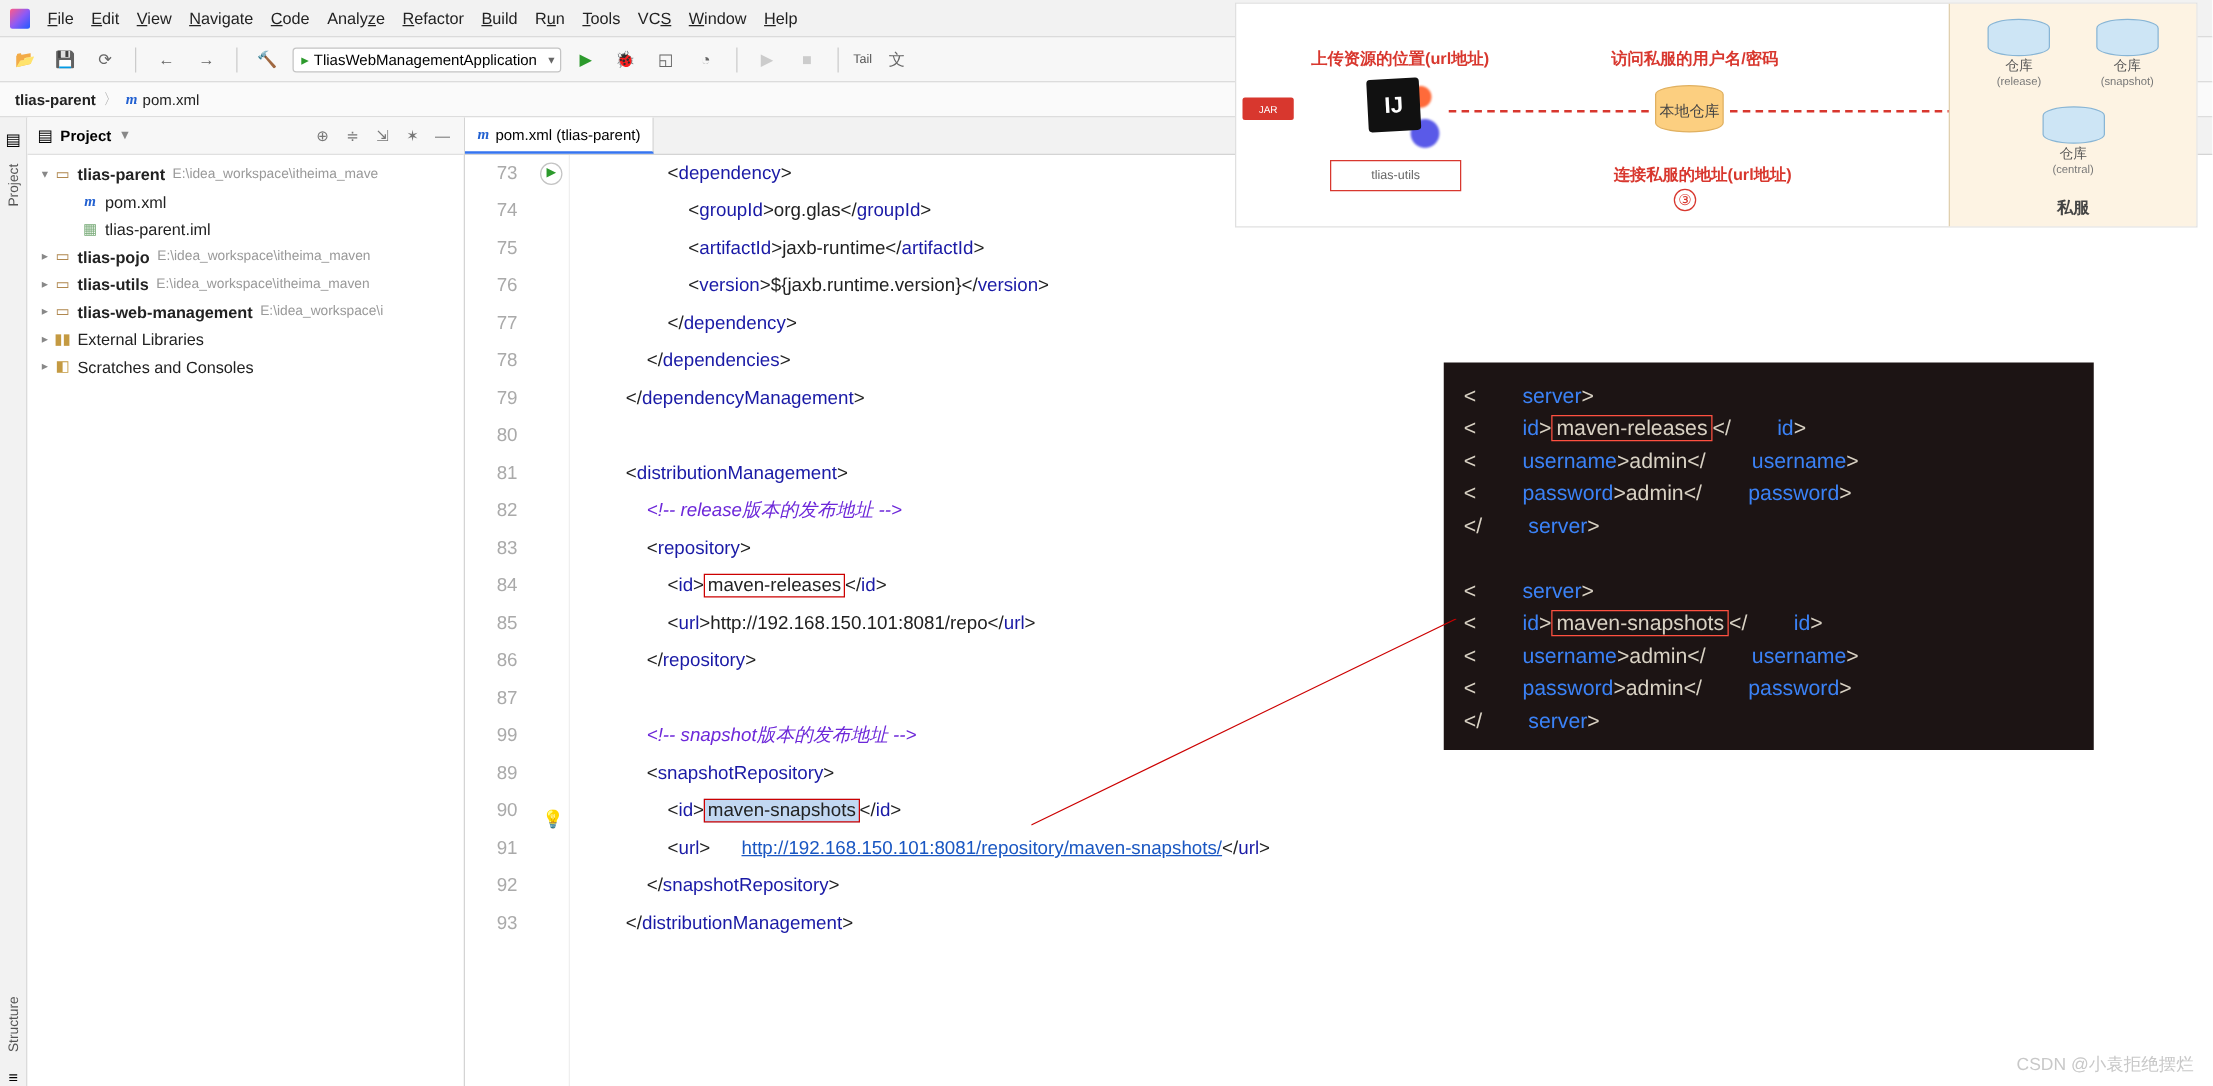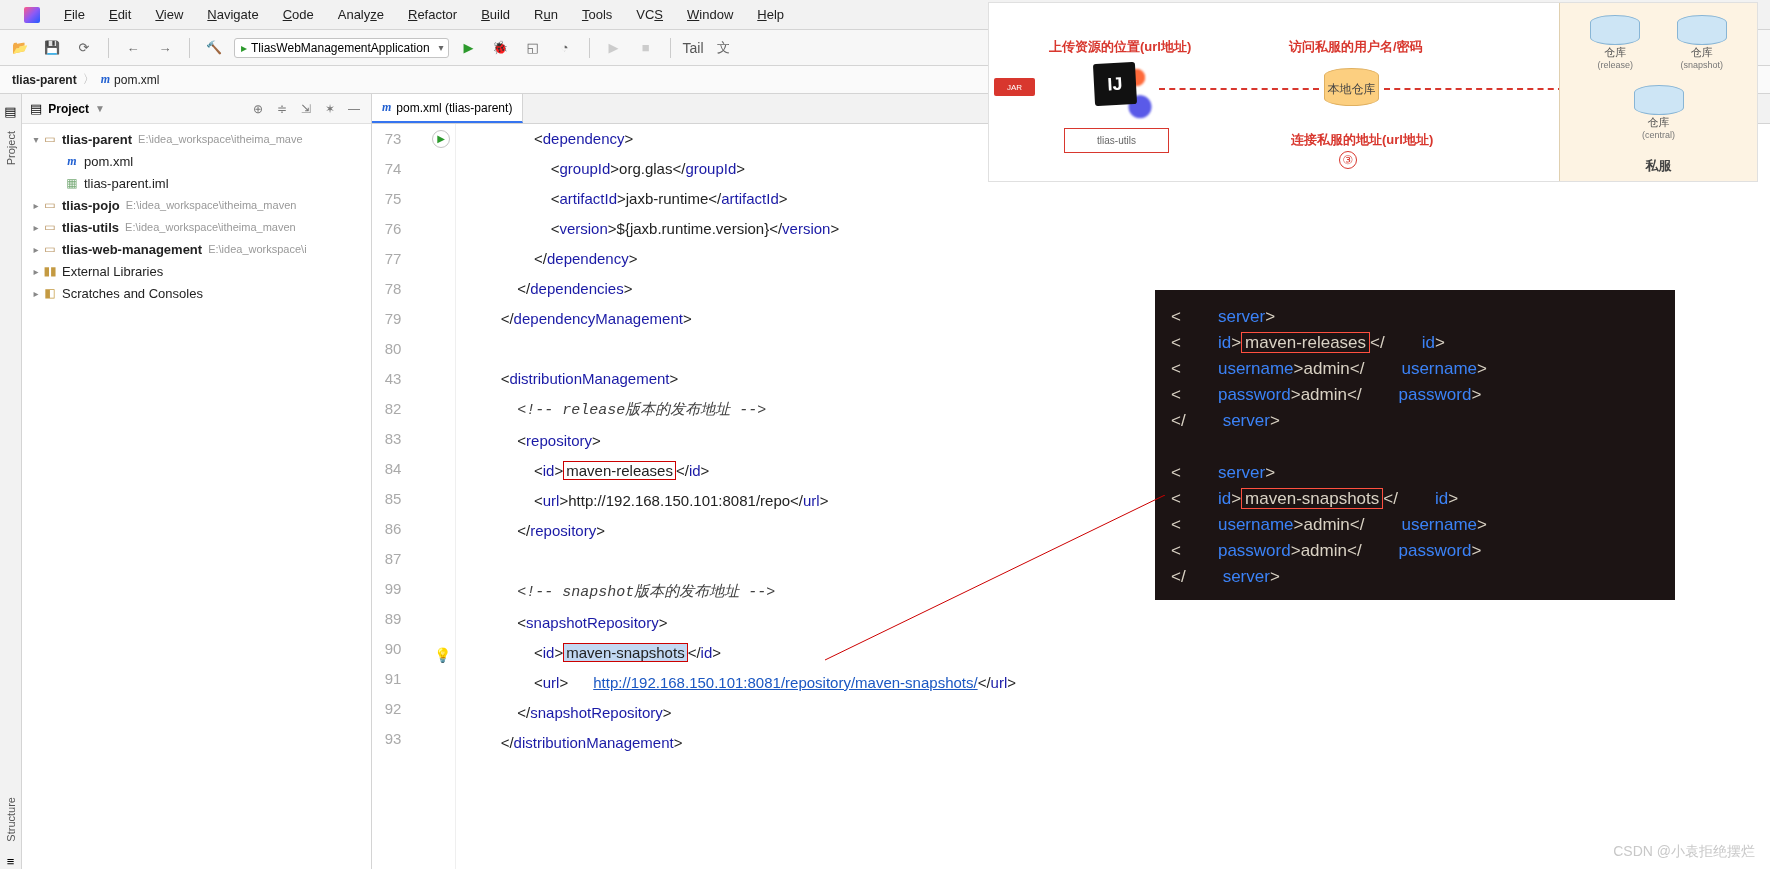--- a/index.html
+++ b/index.html
@@ -1,17 +1,17 @@
 <!DOCTYPE html>
 <html><head>
 <meta charset="utf-8">
 <style>
 * { margin: 0; padding: 0; box-sizing: border-box; font-family: "Segoe UI", Arial, sans-serif; }
 body { font-size: 13px; background: #fff; overflow: hidden; width: 1770px; height: 869px; position: relative; }
-.menubar { display: flex; align-items: center; height: 30px; padding: 0 24px; gap: 24px; border-bottom: 1px solid #d4d4d4; background: #f2f2f2; }
+.menubar { display: flex; align-items: center; height: 30px; padding: 0 8px; gap: 14px; border-bottom: 1px solid #d4d4d4; background: #f2f2f2; }
 .menubar .logo { width: 16px; height: 16px; background: linear-gradient(135deg,#ff5a88,#8e5af5 50%,#205aff); border-radius: 2px; }
 .menubar .menu-item { cursor: pointer; color: #222; }
 .menubar .menu-item u { text-decoration: underline; }
 .menubar .proj-name { margin-left: auto; color: #888; font-size: 12px; padding-right: 560px; }
 .toolbar { display: flex; align-items: center; height: 36px; padding: 0 8px; gap: 8px; border-bottom: 1px solid #d4d4d4; background: #f7f7f7; }
 .tool-btn { width: 24px; height: 24px; display: flex; align-items: center; justify-content: center; color: #666; border-radius: 3px; }
 .divider { width: 1px; height: 20px; background: #ccc; margin: 0 4px; }
 .run-combo { border: 1px solid #c4c4c4; border-radius: 3px; padding: 2px 18px 2px 6px; background: #fff; font-size: 12px; display: flex; align-items: center; gap: 4px; position: relative; }
 .run-combo::after { content: "▾"; position: absolute; right: 4px; color: #666; font-size: 10px; }
 .green-arrow { color: #2c9a2c; }
@@ -32,28 +32,28 @@
 .tree-chevron { width: 12px; color: #888; font-size: 10px; text-align: center; }
 .tree-icon { width: 16px; text-align: center; margin-right: 4px; font-size: 12px; }
 .tree-label { color: #222; }
 .tree-hint { color: #999; margin-left: 6px; font-size: 11px; }
 .folder-icon { color: #b08850; }
 .m-icon { color: #2361d1; font-weight: bold; font-style: italic; font-family: serif; }
 .editor-area { flex: 1; display: flex; flex-direction: column; position: relative; }
 .editor-tabs { display: flex; height: 30px; border-bottom: 1px solid #d4d4d4; background: #f2f2f2; }
 .editor-tab { display: flex; align-items: center; padding: 0 10px; background: #fff; border-right: 1px solid #d4d4d4; border-bottom: 2px solid #3574f0; font-size: 12px; gap: 5px; }
 .editor { flex: 1; display: flex; font-family: "JetBrains Mono","Consolas",monospace; font-size: 15px; line-height: 30px; overflow: hidden; }
-.gutter-col { width: 56px; text-align: center; color: #aaa; padding-right: 14px; background: #fff; user-select: none; }
+.gutter-col { width: 56px; text-align: right; color: #aaa; padding-right: 14px; background: #fff; user-select: none; }
 .gutter-icons { width: 28px; border-right: 1px solid #efefef; position: relative; }
 .run-gutter { position: absolute; top: 6px; left: 4px; width: 18px; height: 18px; border-radius: 50%; border: 1px solid #c4c4c4; display: flex; align-items: center; justify-content: center; color: #2c9a2c; font-size: 10px; }
 .bulb { position: absolute; left: 6px; color: #e6a100; font-size: 14px; }
 .code-col { flex: 1; padding-left: 28px; white-space: pre; color: #222; }
 .tag { color: #1a1aa6; }
 .attr-text { color: #222; }
-.comment { color: #404040; font-style: italic; font-family: Liberation Mono, monospace; }
+.comment { color: #6d28d9; font-style: italic; }
 .link { color: #1a57c2; text-decoration: underline; margin-left: 25px; }
 .hl-box { border: 1px solid #cc0000; padding: 0 2px; }
 .sel { background: #c2d8f2; }
 
 .diagram-overlay { position: absolute; right: 12px; top: 2px; width: 770px; height: 180px; background: #fff; border: 1px solid #e0e0e0; display: flex; }
 .diagram-main { flex: 1; position: relative; }
 .diag-label { position: absolute; color: #d8372e; font-size: 13px; font-weight: 600; }
 .ij-box { position: absolute; left: 95px; top: 55px; width: 70px; height: 65px; }
 .ij-square { position:absolute; left:10px; top:5px; width: 42px; height: 42px; background: #111; color: #fff; display: flex; align-items: center; justify-content: center; font-weight: bold; font-size: 18px; border-radius: 3px; transform: rotate(-3deg); }
 .ij-splash { position:absolute; inset:0; background: radial-gradient(circle at 75% 30%, #ff6a3a 0 12%, transparent 13%), radial-gradient(circle at 80% 75%, #5a5ae8 0 15%, transparent 16%); filter: blur(1px); }
@@ -111,21 +111,21 @@
     <span>TliasWebManagementApplication</span>
   </div>
   <div class="tool-btn green-arrow">▶</div>
   <div class="tool-btn green-arrow">🐞</div>
   <div class="tool-btn">◱</div>
   <div class="tool-btn">◔</div>
   <div class="divider"></div>
   <div class="tool-btn" style="color:#ccc">▶</div>
   <div class="tool-btn" style="color:#ccc">■</div>
   <div class="divider"></div>
-  <span style="font-size:14px;color:#555">Tail</span>
+  <span style="font-size:10px;color:#555">Tail</span>
   <div class="tool-btn">文</div>
 </div>
 
 <div class="breadcrumbs">
   <span class="bc-item"><b>tlias-parent</b></span>
   <span class="bc-sep">〉</span>
   <span class="m-icon">m</span>
   <span class="bc-item">pom.xml</span>
 </div>
 
@@ -215,21 +215,21 @@
     <div class="editor">
       <div class="gutter-col" id="gutter">
           <div>73</div>
           <div>74</div>
           <div>75</div>
           <div>76</div>
           <div>77</div>
           <div>78</div>
           <div>79</div>
           <div>80</div>
-          <div>43</div>
+          <div>81</div>
           <div>82</div>
           <div>83</div>
           <div>84</div>
           <div>85</div>
           <div>86</div>
           <div>87</div>
           <div>99</div>
           <div>89</div>
           <div>90</div>
           <div>91</div>

